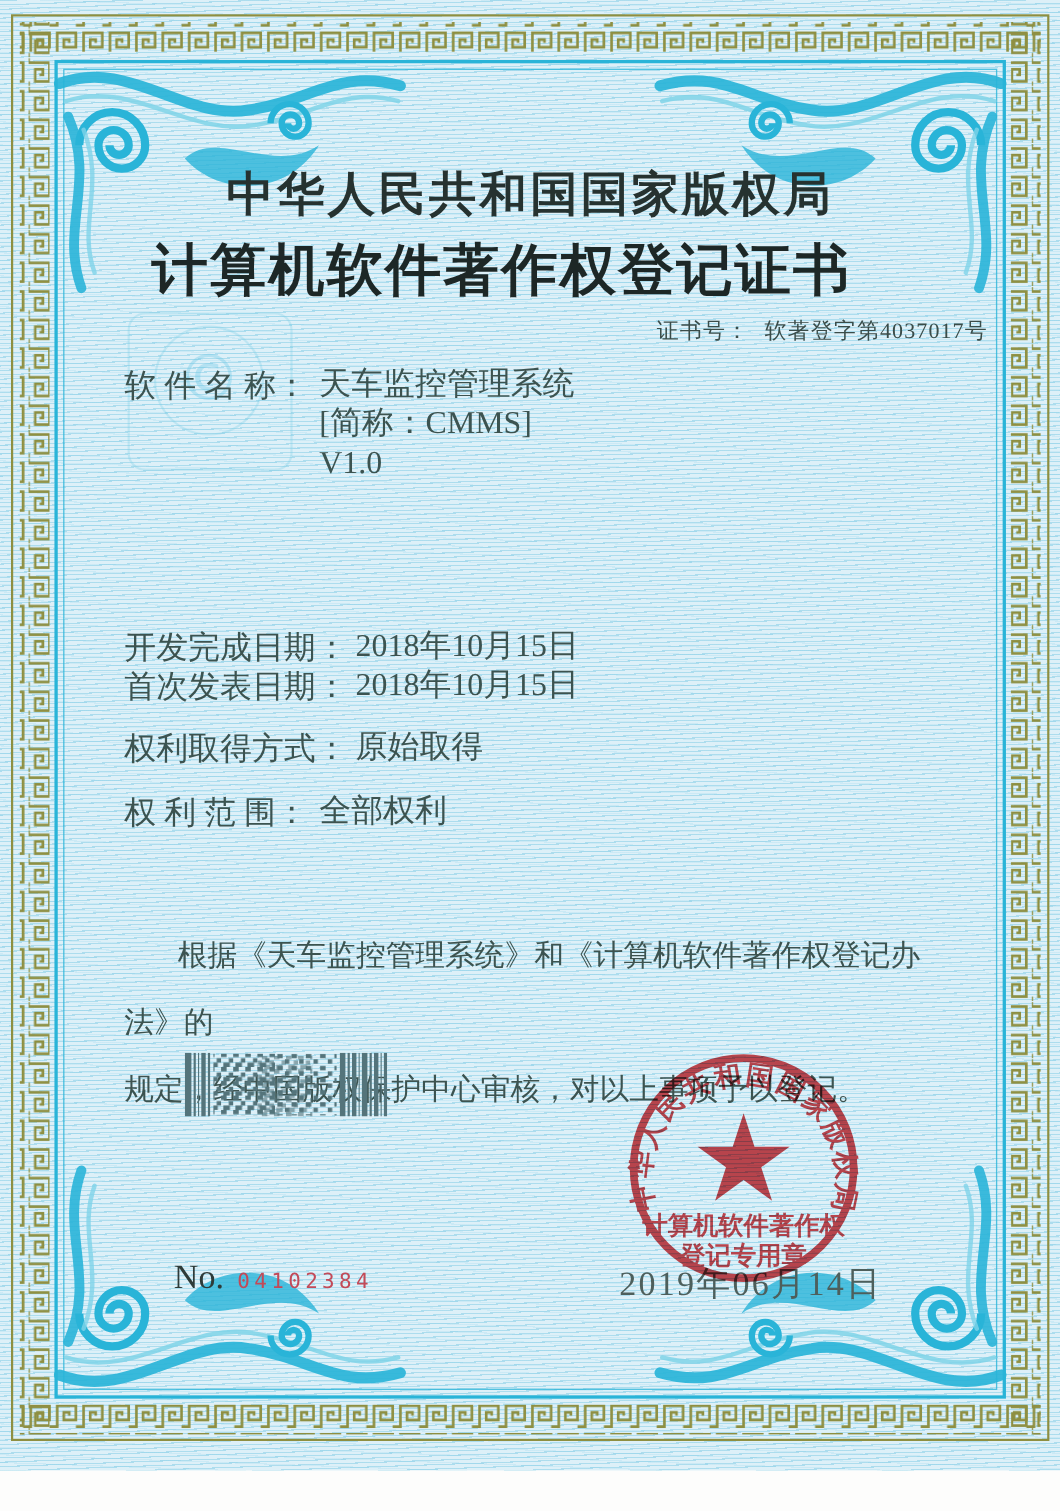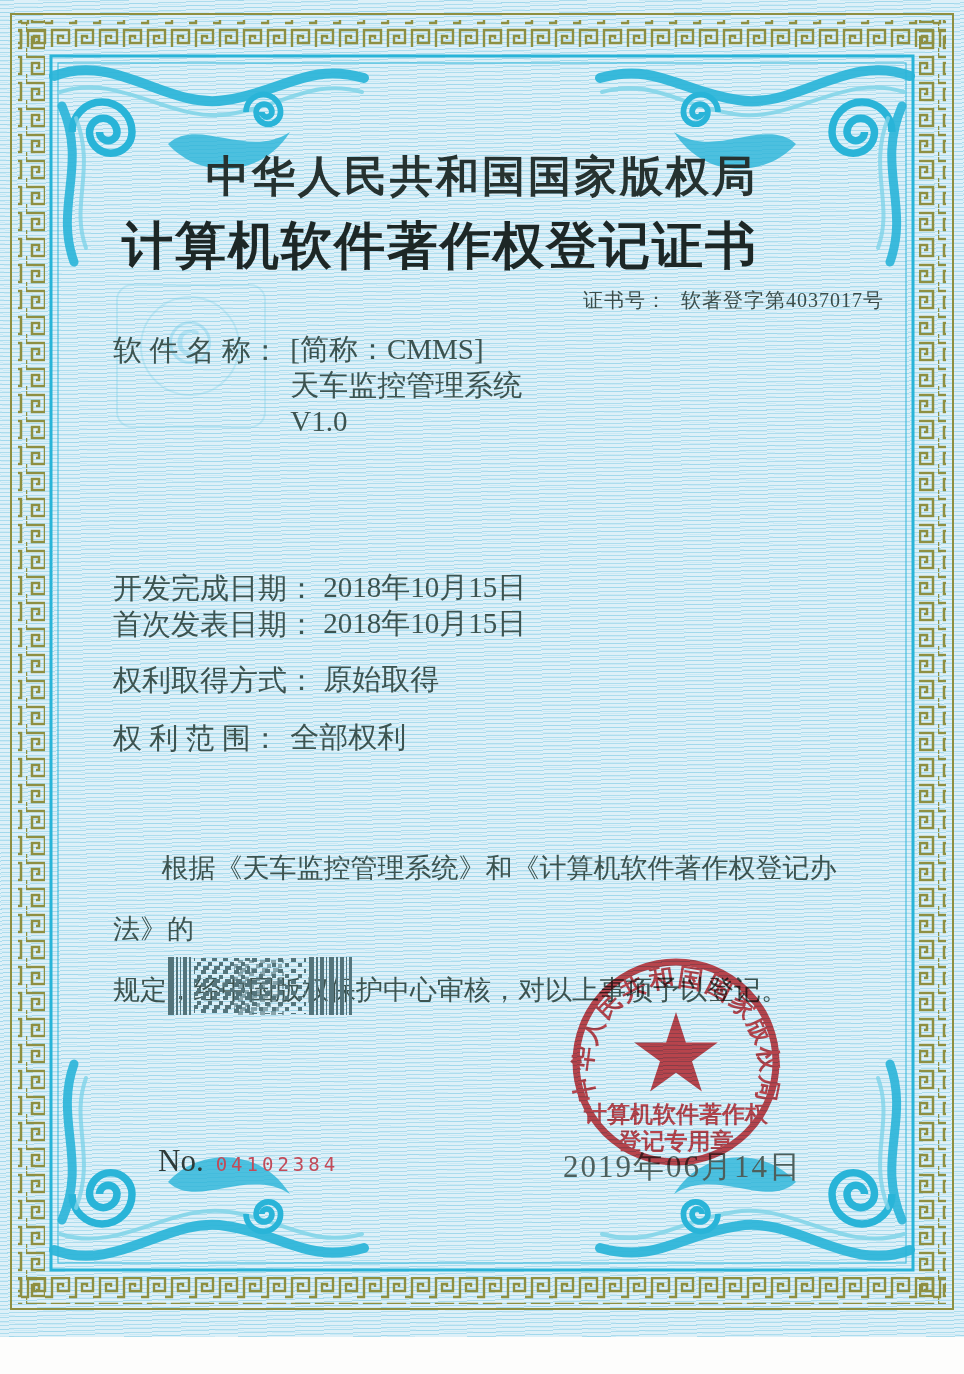--- a/index.html
+++ b/index.html
@@ -30,25 +30,25 @@
     color:rgba(110,200,228,.38);font-size:58px;line-height:92px;text-align:center;
     font-family:"DejaVu Sans",sans-serif;
   }
   
   .txt{position:absolute;z-index:6;color:#3c5350;}
   .issuer{
     left:0;top:148px;width:964px;text-align:center;
     font-size:43px;font-weight:bold;letter-spacing:3px;color:#263230;
   }
   .cert-title{
-    left:0;top:212px;width:880px;text-align:center;
+    left:16px;top:212px;width:880px;text-align:center;
     font-size:51px;font-weight:bold;letter-spacing:2px;color:#1d2726;
   }
   .certno{
-    right:80px;top:287px;font-size:20px;color:#3a4c49;letter-spacing:1px;
+    right:66px;top:287px;font-size:20px;color:#3a4c49;letter-spacing:1px;
   }
   .certno .certno-label{margin-right:14px;}
   .field-row{left:113px;font-size:29px;}
   .field-label{display:inline-block;min-width:170px;vertical-align:top;white-space:pre;}
   .field-value{display:inline-block;vertical-align:top;line-height:36px;}
   .statement{left:113px;top:838px;width:770px;font-size:27px;line-height:61px;color:#3c5350;}
   .statement .st-line1{text-indent:1.8em;}
   .issue-date{
     left:563px;top:1146px;font-size:31px;color:#4d5f5c;letter-spacing:2px;z-index:4;
   }
@@ -126,22 +126,22 @@
   <div class="txt issuer">中华人民共和国国家版权局</div>
   <div class="txt cert-title">计算机软件著作权登记证书</div>
 
   <div class="txt certno">
     <span class="certno-label">证书号：</span><span>软著登字第4037017号</span>
   </div>
 
   <div class="txt field-row" style="top:331px">
     <span class="field-label">软 件 名 称：</span>
     <span class="field-value">
+      <div>天车监控管理系统</div>
       <div>[简称：CMMS]</div>
-      <div>天车监控管理系统</div>
       <div>V1.0</div>
     </span>
   </div>
 
 
   <div class="txt field-row" style="top:569px">
     <span class="field-label">开发完成日期：</span>
     <span class="field-value">2018年10月15日</span>
   </div>
 

